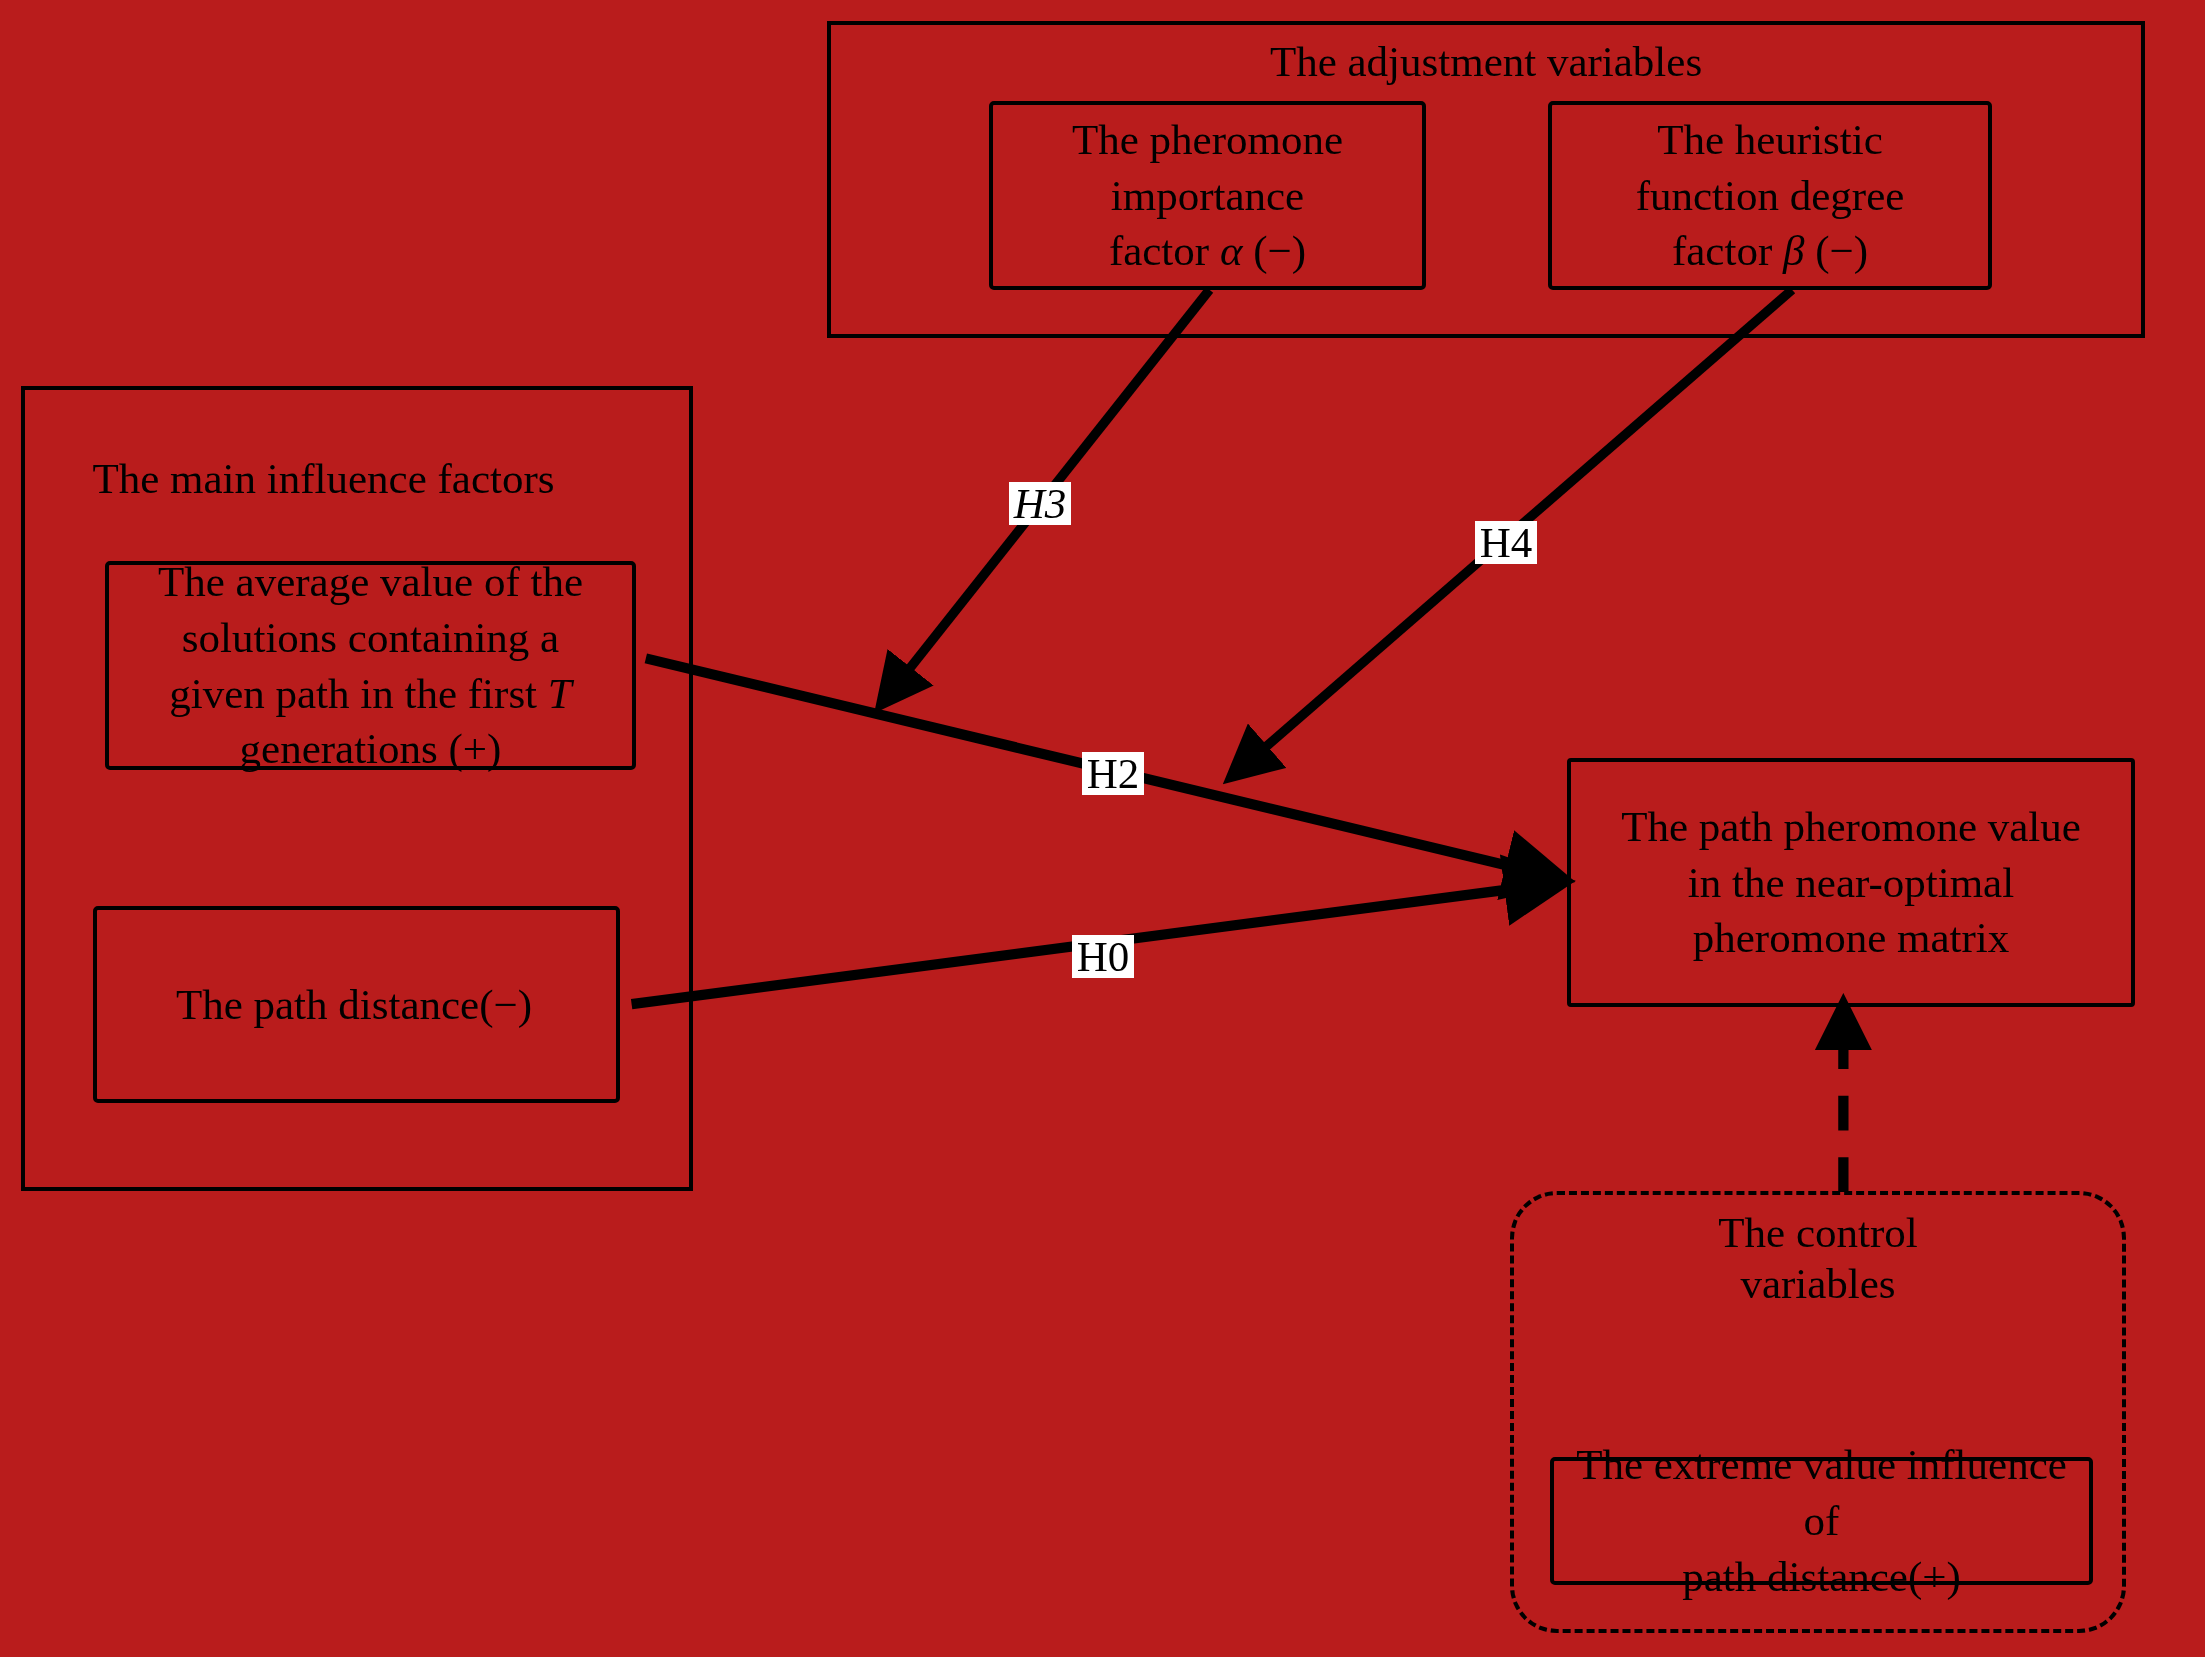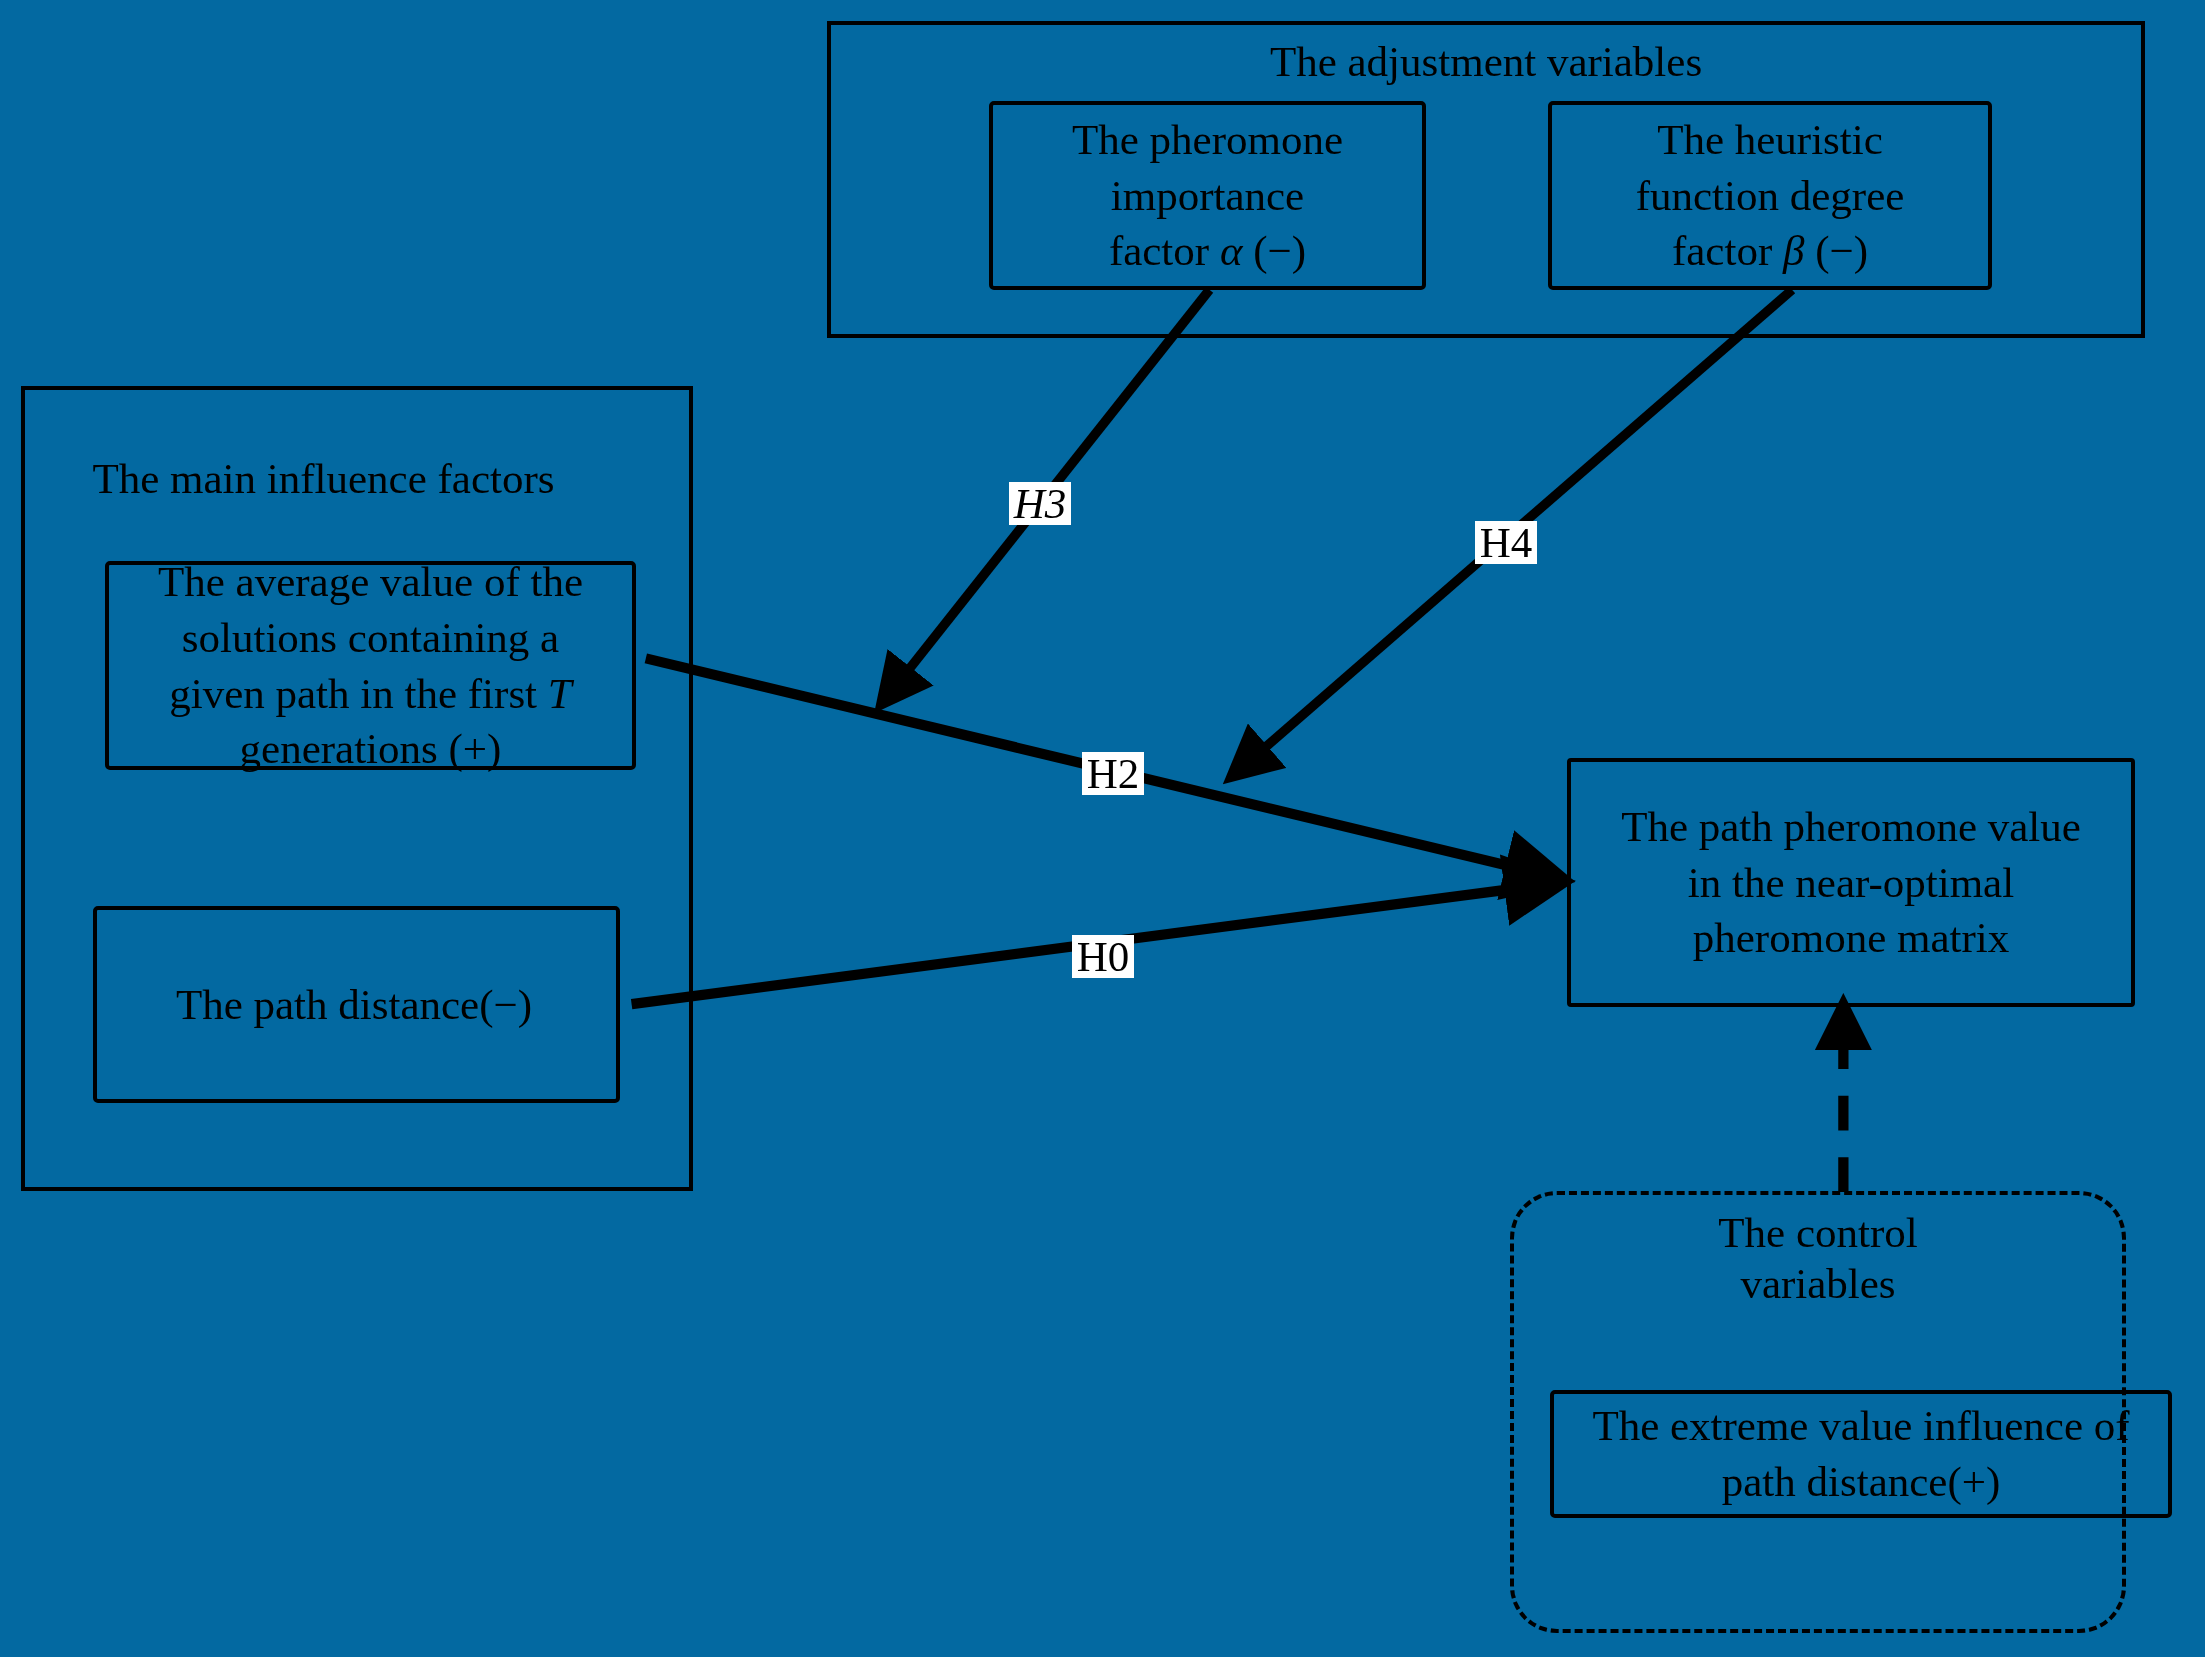--- a/index.html
+++ b/index.html
@@ -4,21 +4,21 @@
 <style>
   html, body {
     margin: 0;
     padding: 0;
     background: #ffffff;
   }
   #canvas {
     position: relative;
     width: 2205px;
     height: 1657px;
-    background: #0369a1;
+    background: #b91c1c;
     font-family: "Liberation Serif", "DejaVu Serif", serif;
     color: #000000;
     overflow: hidden;
   }
   .group-box {
     position: absolute;
     border: 4px solid #000000;
     box-sizing: border-box;
     background: transparent;
   }
@@ -129,21 +129,21 @@
     <span class="node-text">The path pheromone value
 in the near-optimal
 pheromone matrix</span>
   </div>
 
   <div class="group-box dashed" style="left:1510px; top:1191px; width:616px; height:442px;"></div>
   <div class="group-title" style="left:1510px; top:1208px; width:616px;">The control
 variables</div>
 
 
-  <div class="node" style="left:1550px; top:1390px; width:622px; height:128px;">
+  <div class="node" style="left:1550px; top:1457px; width:543px; height:128px;">
     <span class="node-text">The extreme value influence of
 path distance(+)</span>
   </div>
 
   <div class="edge-label" style="left:1009px; top:482px;font-style:italic;">H3</div>
 
   <div class="edge-label" style="left:1475px; top:521px;">H4</div>
 
   <div class="edge-label" style="left:1082px; top:752px;">H2</div>
 

